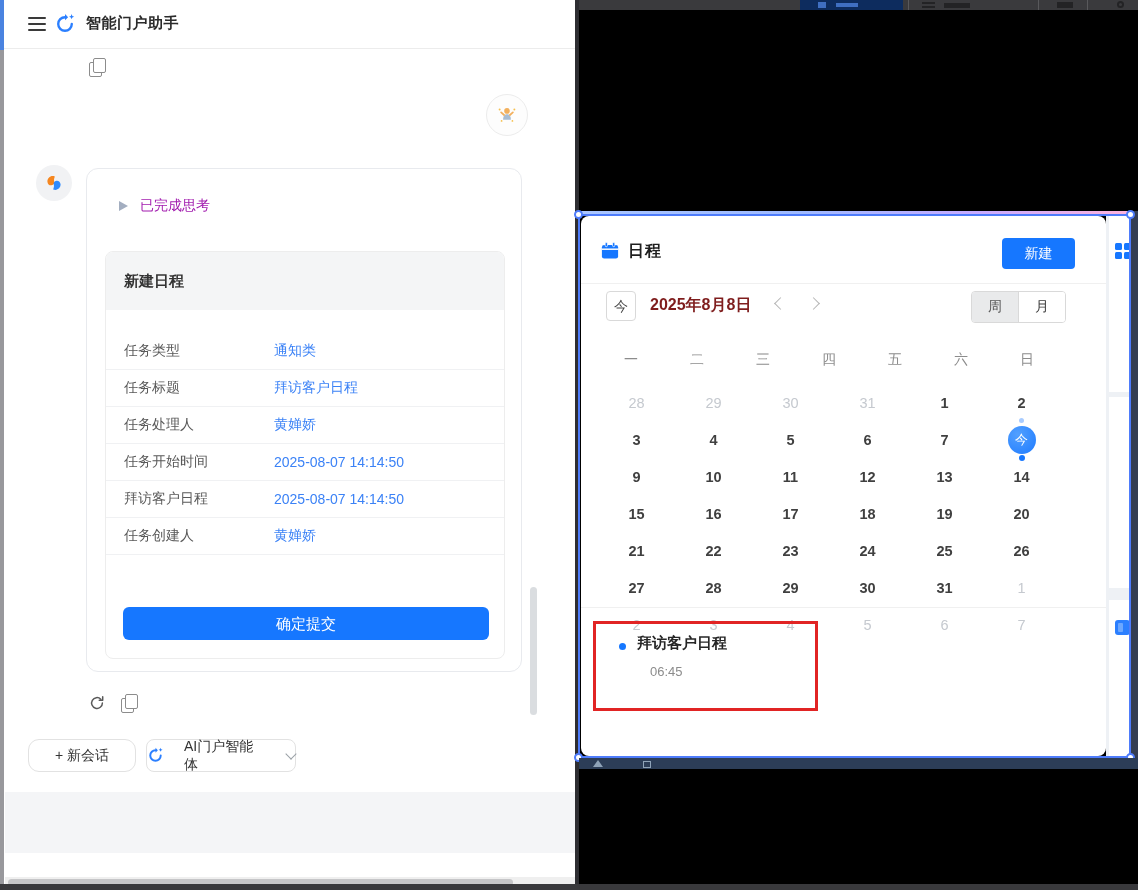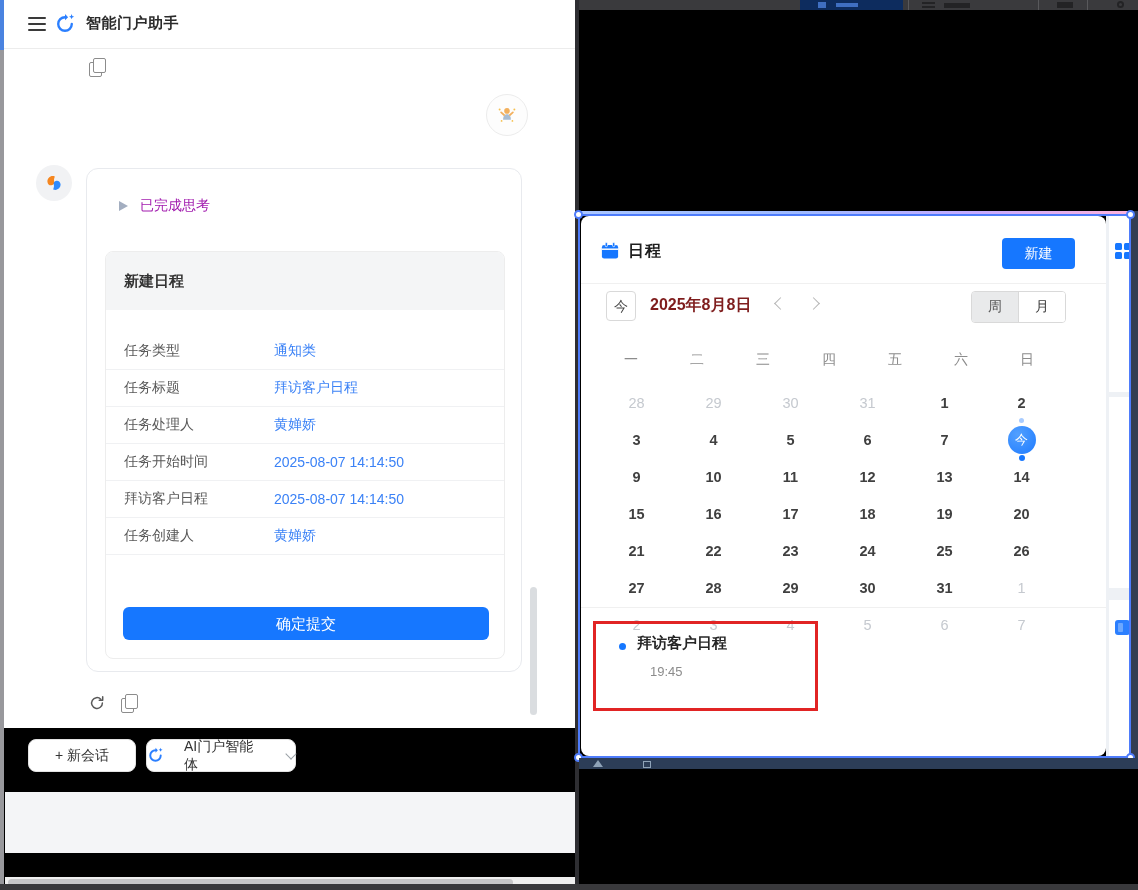--- a/index.html
+++ b/index.html
@@ -1,21 +1,21 @@
 <!DOCTYPE html>
 <html><head>
 <meta charset="utf-8">
 <style>
   html,body{margin:0;padding:0;background:#000;}
   #stage{position:relative;width:1138px;height:890px;overflow:hidden;background:#000;
          font-family:"Liberation Sans","DejaVu Sans",sans-serif;-webkit-font-smoothing:antialiased;}
   .abs{position:absolute;}
 
   
-  .left-app{left:0;top:0;width:575px;height:728px;background:#fff;}
+  .left-app{left:0;top:0;width:575px;height:884px;background:#fff;}
   .edge-blue{left:0;top:0;width:4px;height:50px;background:#4a83e0;}
   .edge-gray{left:0;top:50px;width:4px;height:834px;background:#98989c;}
   .app-header{left:4px;top:0;width:571px;height:48px;background:#fff;border-bottom:1px solid #ececec;}
   .hamburger{left:28px;top:17px;width:18px;height:14px;display:flex;flex-direction:column;justify-content:space-between;cursor:pointer;}
   .hamburger span{display:block;height:2px;background:#3a3a3a;border-radius:1px;}
   .app-title{left:86px;top:14px;font-size:15px;font-weight:700;color:#2b2b2b;letter-spacing:.5px;}
   .logo-sm{left:54px;top:13px;width:22px;height:22px;}
 
   .copy-icon{width:11px;height:13px;border:1.6px solid #8c8c8c;border-radius:2px;background:#fff;}
   .copy-icon::before{content:"";position:absolute;left:3px;top:-5px;width:11px;height:13px;border:1.6px solid #8c8c8c;border-radius:2px;background:#fff;}
@@ -42,21 +42,21 @@
   .form-row .lbl{width:150px;padding-left:18px;font-size:14px;color:#595959;}
   .form-row .val{font-size:14px;color:#3b82f6;font-weight:500;}
   .submit-btn{left:17px;top:355px;width:366px;height:33px;background:#1677ff;border-radius:6px;color:#fff;
               font-size:15px;line-height:33px;text-align:center;cursor:pointer;}
 
   .chat-scrollbar{left:530px;top:587px;width:7px;height:128px;background:#dadde0;border-radius:4px;}
 
   .action-refresh{left:88px;top:694px;width:18px;height:18px;cursor:pointer;}
   .footer-btn{height:33px;border:1px solid #e2e2e2;border-radius:8px;background:#fff;box-sizing:border-box;
               display:flex;align-items:center;justify-content:center;font-size:14px;color:#333;cursor:pointer;}
-  .btn-newchat{left:28px;top:739px;width:108px;}
+  .btn-newchat{left:28px;top:739px;width:108px;border-radius:11px;}
   .btn-agent{left:146px;top:739px;width:150px;gap:20px;}
   .chev-down{width:7px;height:7px;border-left:1.6px solid #9aa0a6;border-bottom:1.6px solid #9aa0a6;transform:rotate(-45deg);margin-top:-4px;}
 
   .gray-band{left:5px;top:792px;width:570px;height:61px;background:#f4f5f7;}
   .hbar-track{left:5px;top:877px;width:570px;height:10px;background:#efefef;}
   .hbar-thumb{left:8px;top:879px;width:505px;height:7px;background:#c6c6c8;border-radius:4px;}
 
   
   .right-bg{left:575px;top:0;width:563px;height:890px;background:#000;}
   .divider-col{left:575px;top:0;width:4px;height:890px;background:#2e2e32;}
@@ -324,21 +324,21 @@
         <div class="day muted">4</div>
         <div class="day muted">5</div>
         <div class="day muted">6</div>
         <div class="day muted">7</div>
       </div>
 
     <div class="abs cal-div2"></div>
 
     <div class="abs event-bullet"></div>
     <div class="abs event-title">拜访客户日程</div>
-    <div class="abs event-time">19:45</div>
+    <div class="abs event-time">06:45</div>
     <div class="abs red-box"></div>
   </div>
 
   <div class="abs gap-col"></div>
   <div class="abs strip-card">
     <div class="abs grid-icon">
         <span></span>
         <span></span>
         <span></span>
         <span></span>

